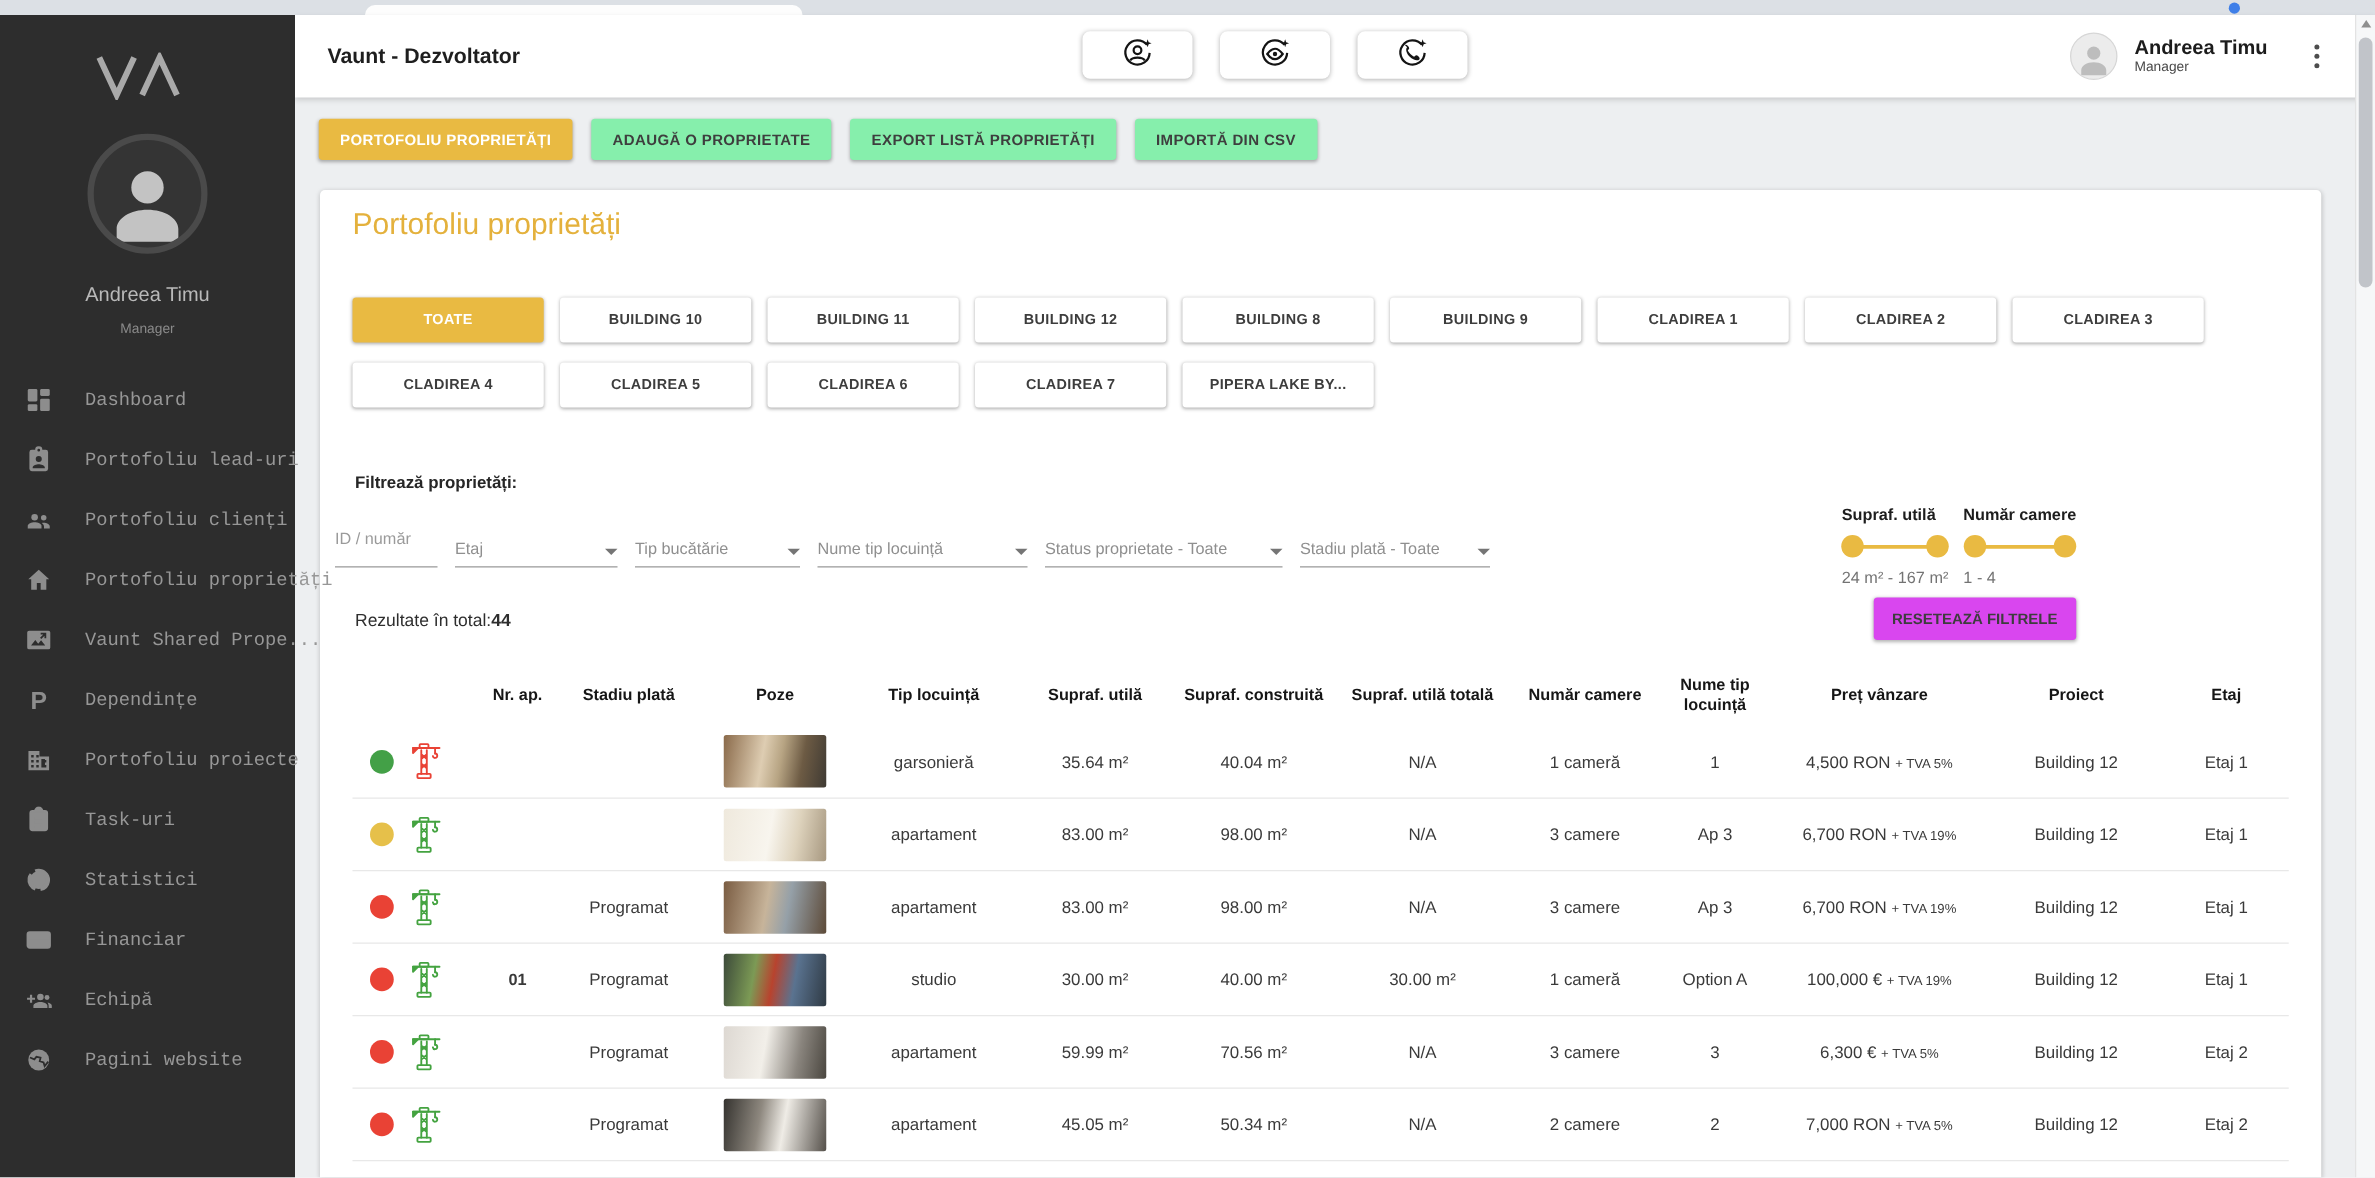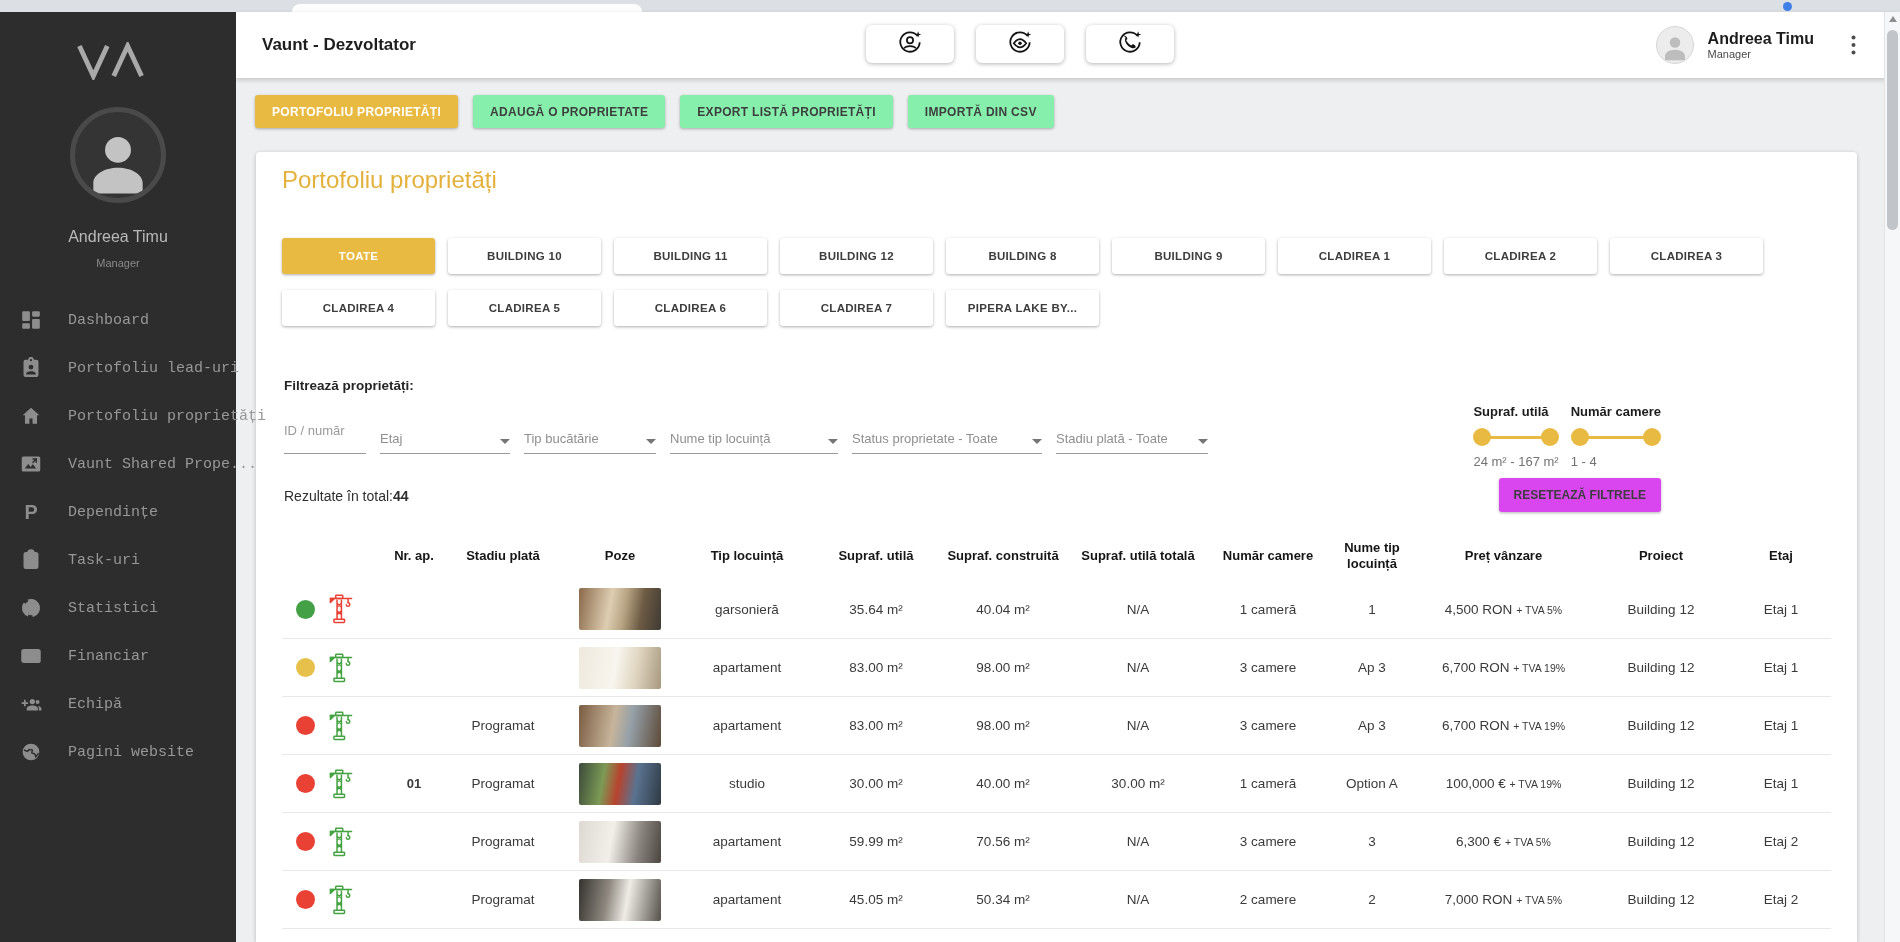--- a/index.html
+++ b/index.html
@@ -72,21 +72,21 @@
     flex-wrap:wrap; gap:16px 13px; }
   .chip { width:153px; height:36px; background:#fff; border:none; border-radius:3px;
     box-shadow:0 1px 3px rgba(0,0,0,.32); color:#3d3d3d; font-family:inherit;
     font-size:11.5px; font-weight:bold; letter-spacing:.3px; cursor:pointer;
     overflow:hidden; white-space:nowrap; }
   .chip.active { background:#e9ba42; color:#fff; }
 
   .filter-label { position:absolute; top:226px; left:28px; font-size:13.5px;
     font-weight:bold; color:#262626; }
 
-  .filters-row { position:absolute; top:262px; left:28px; display:flex; gap:14px;align-items:center; }
+  .filters-row { position:absolute; top:262px; left:12px; display:flex; gap:14px;align-items:center; }
   .filter { height:40px; position:relative; }
   .filters-row .filter:nth-child(1){ width:82px; }
   .filters-row .filter:nth-child(2){ width:130px; }
   .filters-row .filter:nth-child(3){ width:132px; }
   .filters-row .filter:nth-child(4){ width:168px; }
   .filters-row .filter:nth-child(5){ width:190px; }
   .filters-row .filter:nth-child(6){ width:152px; }
   .f-input { width:100%; height:100%; border:none; border-bottom:1px solid #999;
     background:transparent; font-family:inherit; font-size:13px; color:#444; padding-bottom:6px; }
   .f-input::placeholder { color:#9a9a9a; }
@@ -184,20 +184,29 @@
           <span class="mi-label">Dashboard</span>
         </div>
 
         <div class="mi">
           <span class="mi-icon"><svg viewBox="0 0 20 20">
               <path d="M15 2.5h-2.4a2.6 2.6 0 0 0-5.2 0H5a1.8 1.8 0 0 0-1.8 1.8v12A1.8 1.8 0 0 0 5 18.1h10a1.8 1.8 0 0 0 1.8-1.8v-12A1.8 1.8 0 0 0 15 2.5zm-5-.6a1 1 0 1 1 0 2 1 1 0 0 1 0-2zm0 5.1a2.2 2.2 0 1 1 0 4.4 2.2 2.2 0 0 1 0-4.4zm4.4 9H5.6v-.7c0-1.5 2.9-2.3 4.4-2.3s4.4.8 4.4 2.3v.7z"></path>
             </svg></span>
           <span class="mi-label">Portofoliu lead-uri</span>
         </div>
 
+        <div class="mi">
+          <span class="mi-icon"><svg viewBox="0 0 20 20">
+              <circle cx="7" cy="8" r="2.4"></circle>
+              <circle cx="13.6" cy="8.4" r="2"></circle>
+              <path d="M7 11.6c-2.3 0-5 1.1-5 2.6v1.9h10v-1.9c0-1.5-2.7-2.6-5-2.6z"></path>
+              <path d="M13.6 12c-.4 0-.9 0-1.4.1.9.7 1.6 1.5 1.6 2.5v1.5H18v-1.5c0-1.4-2.4-2.6-4.4-2.6z"></path>
+            </svg></span>
+          <span class="mi-label">Portofoliu clienți</span>
+        </div>
 
         <div class="mi">
           <span class="mi-icon"><svg viewBox="0 0 20 20">
               <path d="M10 2.6L2.4 9.4h2.1v7.6h4.1v-4.8h2.8v4.8h4.1V9.4h2.1L10 2.6z"></path>
             </svg></span>
           <span class="mi-label">Portofoliu proprietăți</span>
         </div>
 
         <div class="mi">
           <span class="mi-icon"><svg viewBox="0 0 20 20">
@@ -207,20 +216,26 @@
           <span class="mi-label">Vaunt Shared Prope...</span>
         </div>
 
         <div class="mi">
           <span class="mi-icon"><svg viewBox="0 0 20 20">
               <text x="4" y="16.5" font-size="18" font-weight="bold" font-family="Liberation Sans, sans-serif" fill="currentColor">P</text>
             </svg></span>
           <span class="mi-label">Dependințe</span>
         </div>
 
+        <div class="mi">
+          <span class="mi-icon"><svg viewBox="0 0 20 20">
+              <path d="M2.5 17.5v-14h8v4h7v10h-15zm2-2h1.8v-1.8H4.5v1.8zm0-3.6h1.8V10H4.5v1.9zm0-3.7h1.8V6.3H4.5v1.9zm3.7 7.3H10v-1.8H8.2v1.8zm0-3.6H10V10H8.2v1.9zm0-3.7H10V6.3H8.2v1.9zm3.7 7.3h3.6v-1.8h-1v-1.8h1V10h-1V9.3h-2.6v6.2z"></path>
+            </svg></span>
+          <span class="mi-label">Portofoliu proiecte</span>
+        </div>
 
         <div class="mi">
           <span class="mi-icon"><svg viewBox="0 0 20 20" fill="none" stroke="currentColor" stroke-width="1.6">
               <rect x="4" y="3.6" width="12" height="13.8" rx="1.5"></rect>
               <path d="M7.4 3.6a2.6 2.6 0 0 1 5.2 0"></path>
               <path d="M7 8.6h6M7 11.6h6M7 14.6h4"></path>
             </svg></span>
           <span class="mi-label">Task-uri</span>
         </div>
 

